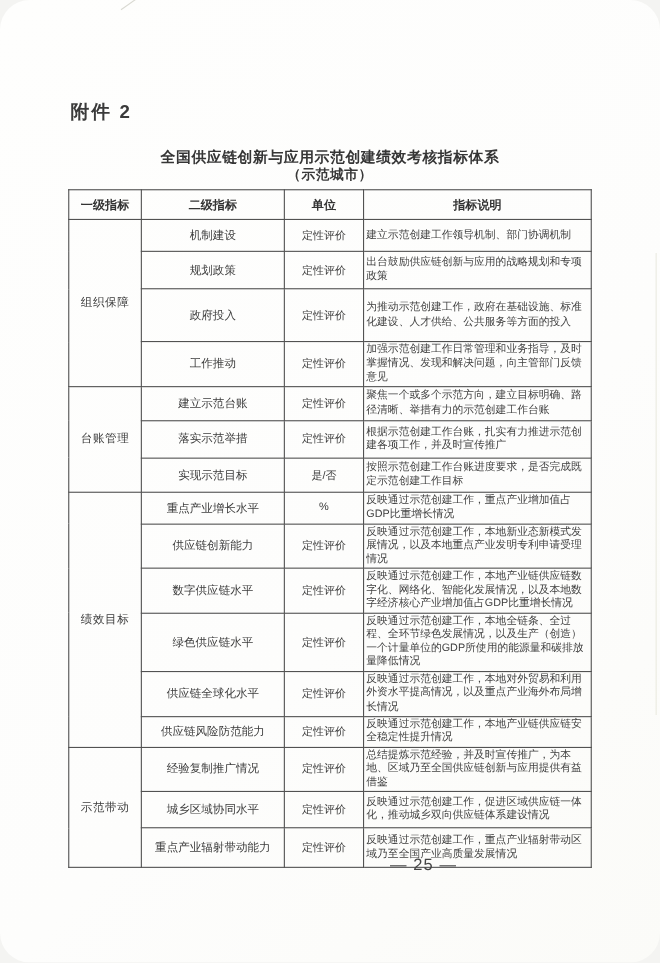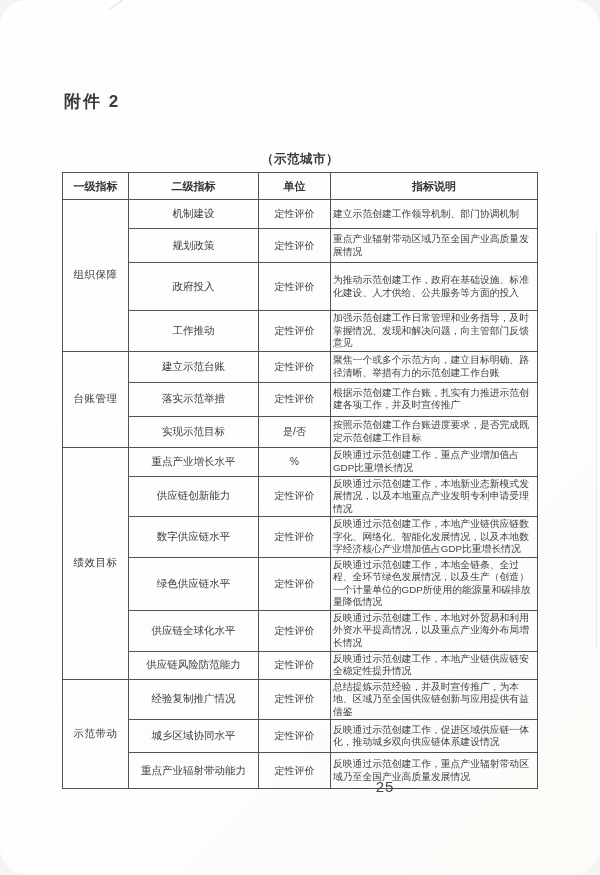--- a/index.html
+++ b/index.html
@@ -78,20 +78,21 @@
   }
 </style>
 </head>
 <body>
 
 <div class="sheet">
   <div class="corner-mark"></div>
   <div class="edge-line"></div>
 
   <div class="attachment">附件 2</div>
+  <div class="title">全国供应链创新与应用示范创建绩效考核指标体系</div>
   <div class="subtitle">（示范城市）</div>
 
   <table class="indic">
     <colgroup>
       <col style="width:66px">
       <col style="width:130px">
       <col style="width:72px">
       <col style="width:207px">
     </colgroup>
     <thead>
@@ -105,21 +106,21 @@
     <tbody id="table-body">
         <tr style="height: 29px;">
           <td class="lvl1" rowspan="4">组织保障</td>
           <td class="ind">机制建设</td>
           <td class="unit">定性评价</td>
           <td class="desc">建立示范创建工作领导机制、部门协调机制</td>
         </tr>
         <tr style="height: 34px;">
           <td class="ind">规划政策</td>
           <td class="unit">定性评价</td>
-          <td class="desc">重点产业辐射带动区域乃至全国产业高质量发展情况</td>
+          <td class="desc">出台鼓励供应链创新与应用的战略规划和专项政策</td>
         </tr>
         <tr style="height: 48px;">
           <td class="ind">政府投入</td>
           <td class="unit">定性评价</td>
           <td class="desc">为推动示范创建工作，政府在基础设施、标准化建设、人才供给、公共服务等方面的投入</td>
         </tr>
         <tr style="height: 34px;">
           <td class="ind">工作推动</td>
           <td class="unit">定性评价</td>
           <td class="desc">加强示范创建工作日常管理和业务指导，及时掌握情况、发现和解决问题，向主管部门反馈意见</td>

